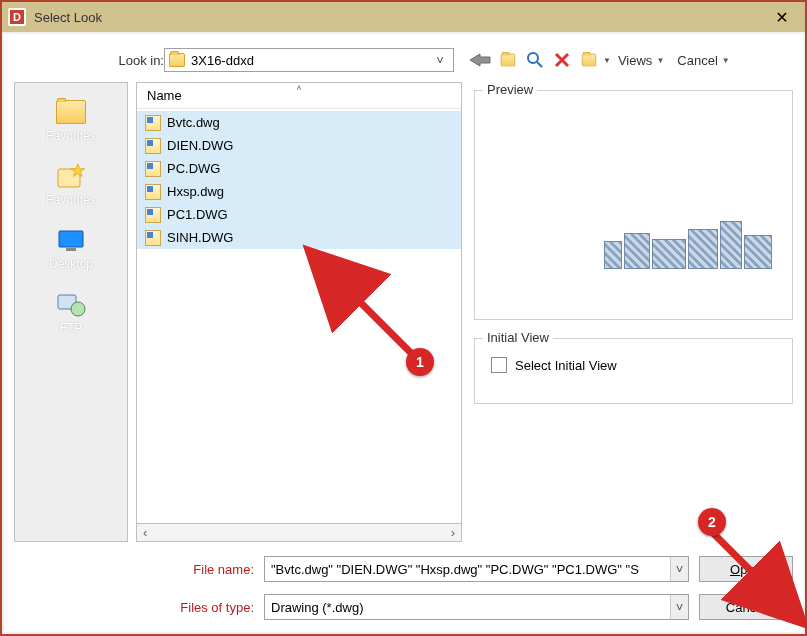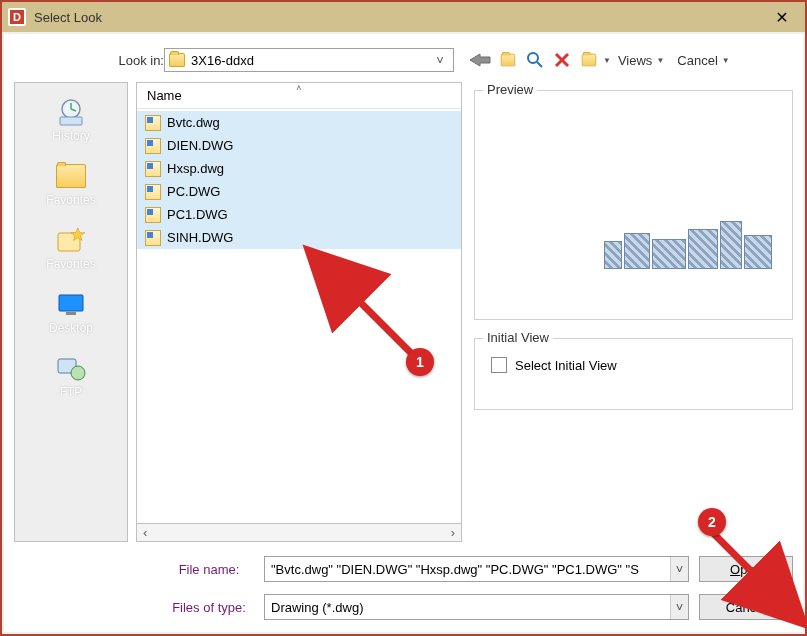--- a/index.html
+++ b/index.html
@@ -38,21 +38,21 @@
 .rightpanel { flex: 1; display: flex; flex-direction: column; gap: 10px; padding-left: 4px; }
 .group { border: 1px solid #d0d0d0; padding: 8px 10px 10px 10px; position: relative; margin-top: 8px; }
 .group .legend { position: absolute; top: -9px; left: 8px; background: #fff; padding: 0 4px; color: #333; }
 .preview-canvas { height: 210px; background: #fff; display: flex; align-items: center; justify-content: center; position:relative; }
 .pv-art { position:absolute; right:10px; bottom:40px; display:flex; gap:2px; align-items:flex-end; }
 .pv-blk { background: repeating-linear-gradient(45deg,#c9d7e6 0 3px,#8aa5c3 3px 6px); border:1px solid #6f89a6; }
 .iv-check { display: inline-flex; align-items:center; gap:8px; margin: 10px 6px; }
 .iv-check .box { width: 16px; height:16px; border:1px solid #888; background:#fff; }
 .bottom-rows { position: absolute; left: 10px; right: 10px; bottom: 12px; display: flex; flex-direction: column; gap: 12px; }
 .brow { display: flex; align-items: center; gap: 10px; }
-.brow .lab { width: 240px; text-align: center; padding-left: 150px; color:#701a75; }
+.brow .lab { width: 240px; text-align: right; padding-left: 150px; color:#b91c1c; }
 .brow .field { flex: 1; height: 26px; border: 1px solid #a0a0a0; background: #fff; display: flex; align-items: center; padding: 0 6px; }
 .brow .field .fdrop { margin-left: auto; width: 18px; text-align:center; color:#555; cursor:pointer; background:#eee; height:100%; display:flex; align-items:center; justify-content:center; border-left:1px solid #ccc; margin-right:-6px; }
 .btn { width: 94px; height: 26px; border: 1px solid #a0a0a0; background: #e9e9e9; display: flex; align-items: center; justify-content: center; cursor: pointer; }
 .btn .u { text-decoration: underline; }
 .annot-arrow { position: absolute; pointer-events: none; }
 .annot1 { left: 330px; top: 242px; width: 120px; height: 120px; }
 .annot2 { left: 678px; top: 468px; width: 110px; height: 110px; }
 .annot-badge { position:absolute; width:28px; height:28px; border-radius:50%; background:#d62626; color:#fff; display:flex; align-items:center; justify-content:center; font-weight:bold; font-size:14px; box-shadow:0 1px 3px rgba(0,0,0,.4); }
 svg.arrow { position:absolute; overflow:visible; }
 .ftxt { white-space: nowrap; overflow: hidden; text-overflow: clip; }
@@ -113,31 +113,20 @@
             <span class="drop-tri">▼</span>
           </div>
       </div>
     </div>
 
     <div class="body-row">
 
       <div class="places">
         <div class="place-item">
           <div class="ico">
-              <svg width="34" height="30">
-                <circle cx="17" cy="12" r="9" fill="#eef4fa" stroke="#7a96b5" stroke-width="1.5"></circle>
-                <line x1="17" y1="12" x2="17" y2="6" stroke="#4a6" stroke-width="1.5"></line>
-                <line x1="17" y1="12" x2="22" y2="14" stroke="#4a6" stroke-width="1.5"></line>
-                <rect x="6" y="20" width="22" height="8" rx="1" fill="#cfe3f5" stroke="#7a96b5"></rect>
-              </svg>
-            </div>
-          <div class="lbl">History</div>
-        </div>
-        <div class="place-item">
-          <div class="ico">
               <span class="folder-icon" style="width:30px;height:24px;"></span>
             </div>
           <div class="lbl">Favorites</div>
         </div>
         <div class="place-item">
           <div class="ico">
               <svg width="34" height="30">
                 <rect x="4" y="8" width="22" height="18" rx="2" fill="#ffe9a8" stroke="#d4a52c"></rect>
                 <polygon points="24,6 27,13 34,13 28,17 30,24 24,20 18,24 20,17 14,13 21,13" fill="#ffcf3f" stroke="#d4a52c" transform="scale(.7) translate(10,-2)"></polygon>
               </svg>
@@ -174,25 +163,25 @@
             <div class="file-row">
                 <span class="dwg-ico"></span>
                 <span>Bvtc.dwg</span>
               </div>
             <div class="file-row">
                 <span class="dwg-ico"></span>
                 <span>DIEN.DWG</span>
               </div>
             <div class="file-row">
                 <span class="dwg-ico"></span>
+                <span>PC.DWG</span>
+              </div>
+            <div class="file-row">
+                <span class="dwg-ico"></span>
                 <span>Hxsp.dwg</span>
-              </div>
-            <div class="file-row">
-                <span class="dwg-ico"></span>
-                <span>PC.DWG</span>
               </div>
             <div class="file-row">
                 <span class="dwg-ico"></span>
                 <span>PC1.DWG</span>
               </div>
             <div class="file-row">
                 <span class="dwg-ico"></span>
                 <span>SINH.DWG</span>
               </div>
           </div>
@@ -210,21 +199,21 @@
             <div class="pv-art">
               <div class="pv-blk" style="width:18px;height:28px"></div>
               <div class="pv-blk" style="width:26px;height:36px"></div>
               <div class="pv-blk" style="width:34px;height:30px"></div>
               <div class="pv-blk" style="width:30px;height:40px"></div>
               <div class="pv-blk" style="width:22px;height:48px"></div>
               <div class="pv-blk" style="width:28px;height:34px"></div>
             </div>
           </div>
         </div>
-        <div class="group" style="padding-bottom:26px">
+        <div class="group" style="padding-bottom:20px">
           <div class="legend">Initial View</div>
           <label class="iv-check">
             <span class="box"></span>
             <span>Select Initial View</span>
           </label>
         </div>
       </div>
 
     </div>
 

